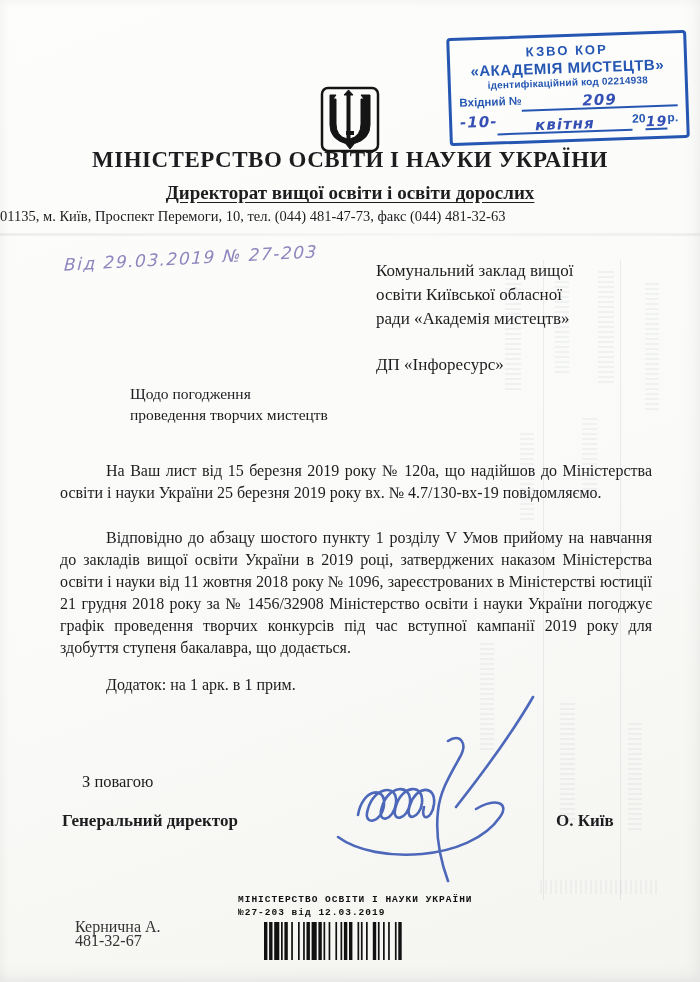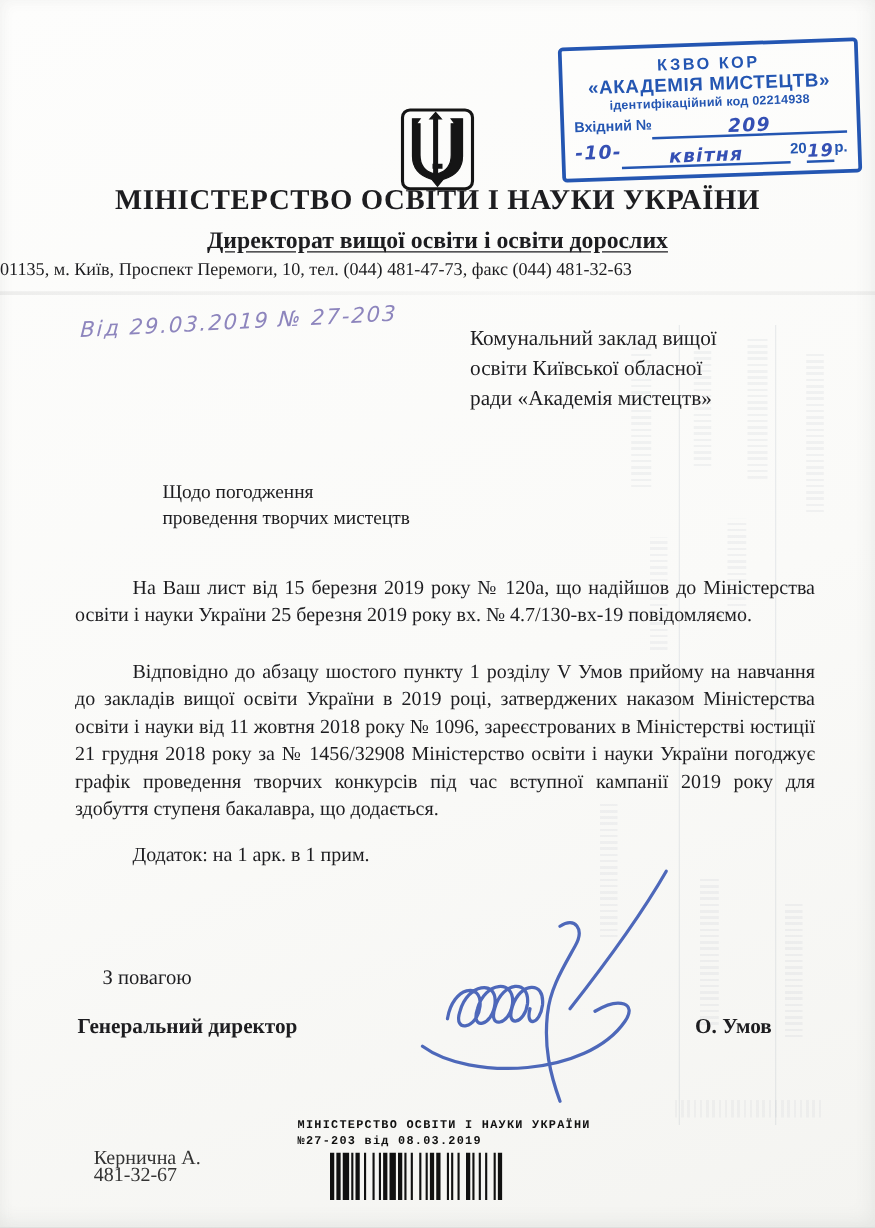--- a/index.html
+++ b/index.html
@@ -119,20 +119,21 @@
   <div class="directorate">Директорат вищої освіти і освіти дорослих</div>
   <div class="address">01135, м. Київ, Проспект Перемоги, 10, тел. (044) 481-47-73, факс (044) 481-32-63</div>
 
   <div class="hw-ref">Від 29.03.2019 № 27-203</div>
 
   <div class="recipient">
     <div>Комунальний заклад вищої</div>
     <div>освіти Київської обласної</div>
     <div>ради «Академія мистецтв»</div>
     <div class="gap"></div>
+    <div>ДП «Інфоресурс»</div>
   </div>
 
   <div class="subject">
     <div>Щодо погодження</div>
     <div>проведення творчих мистецтв</div>
   </div>
 
   <div class="body-par p1">На Ваш лист від 15 березня 2019 року № 120а, що надійшов до Міністерства освіти і науки України 25 березня 2019 року вх. № 4.7/130-вх-19 повідомляємо.</div>
   <div class="body-par p2">Відповідно до абзацу шостого пункту 1 розділу V Умов прийому на навчання до закладів вищої освіти України в 2019 році, затверджених наказом Міністерства освіти і науки від 11 жовтня 2018 року № 1096, зареєстрованих в Міністерстві юстиції 21 грудня 2018 року за № 1456/32908 Міністерство освіти і науки України погоджує графік проведення творчих конкурсів під час вступної кампанії 2019 року для здобуття ступеня бакалавра, що додається.</div>
   <div class="attachment">Додаток: на 1 арк. в 1 прим.</div>
@@ -142,25 +143,25 @@
   <div class="signature">
     <svg width="220" height="195" viewBox="0 0 220 195">
       <g fill="none" stroke="#3f5cb5" stroke-width="2.6" stroke-linecap="round" opacity="0.92">
         <path d="M205 4 C 182 44 150 86 128 114"></path>
         <path d="M30 122 C 34 96 58 92 56 112 C 54 130 34 134 40 116 C 46 94 70 90 68 110 C 66 128 48 132 54 114 C 60 92 84 90 82 110 C 80 127 62 131 68 113 C 74 92 96 90 94 110 C 92 126 76 130 82 112 C 88 93 108 91 106 111 C 104 127 92 129 96 114"></path>
         <path d="M120 48 C 132 40 140 50 132 64 C 122 82 112 98 110 118 C 107 144 112 166 120 188"></path>
         <path d="M10 144 C 48 172 142 168 172 124 C 182 110 168 104 148 116"></path>
       </g>
     </svg>
   </div>
-  <div class="sig-name">О. Умов</div>
+  <div class="sig-name">О. Київ</div>
 
   <div class="reg">
     <div>МІНІСТЕРСТВО ОСВІТИ І НАУКИ УКРАЇНИ</div>
-    <div>№27-203 від 08.03.2019</div>
+    <div>№27-203 від 12.03.2019</div>
     <svg class="barcode" width="182" height="38">
         <rect x="0" y="0" width="3.4" height="38" fill="#111"></rect>
         <rect x="5.1" y="0" width="3.4" height="38" fill="#111"></rect>
         <rect x="10.2" y="0" width="5.1" height="38" fill="#111"></rect>
         <rect x="17" y="0" width="1.7" height="38" fill="#111"></rect>
         <rect x="20.4" y="0" width="3.4" height="38" fill="#111"></rect>
         <rect x="27.199999999999996" y="0" width="1.7" height="38" fill="#111"></rect>
         <rect x="33.99999999999999" y="0" width="1.7" height="38" fill="#111"></rect>
         <rect x="39.099999999999994" y="0" width="1.7" height="38" fill="#111"></rect>
         <rect x="42.5" y="0" width="3.4" height="38" fill="#111"></rect>

